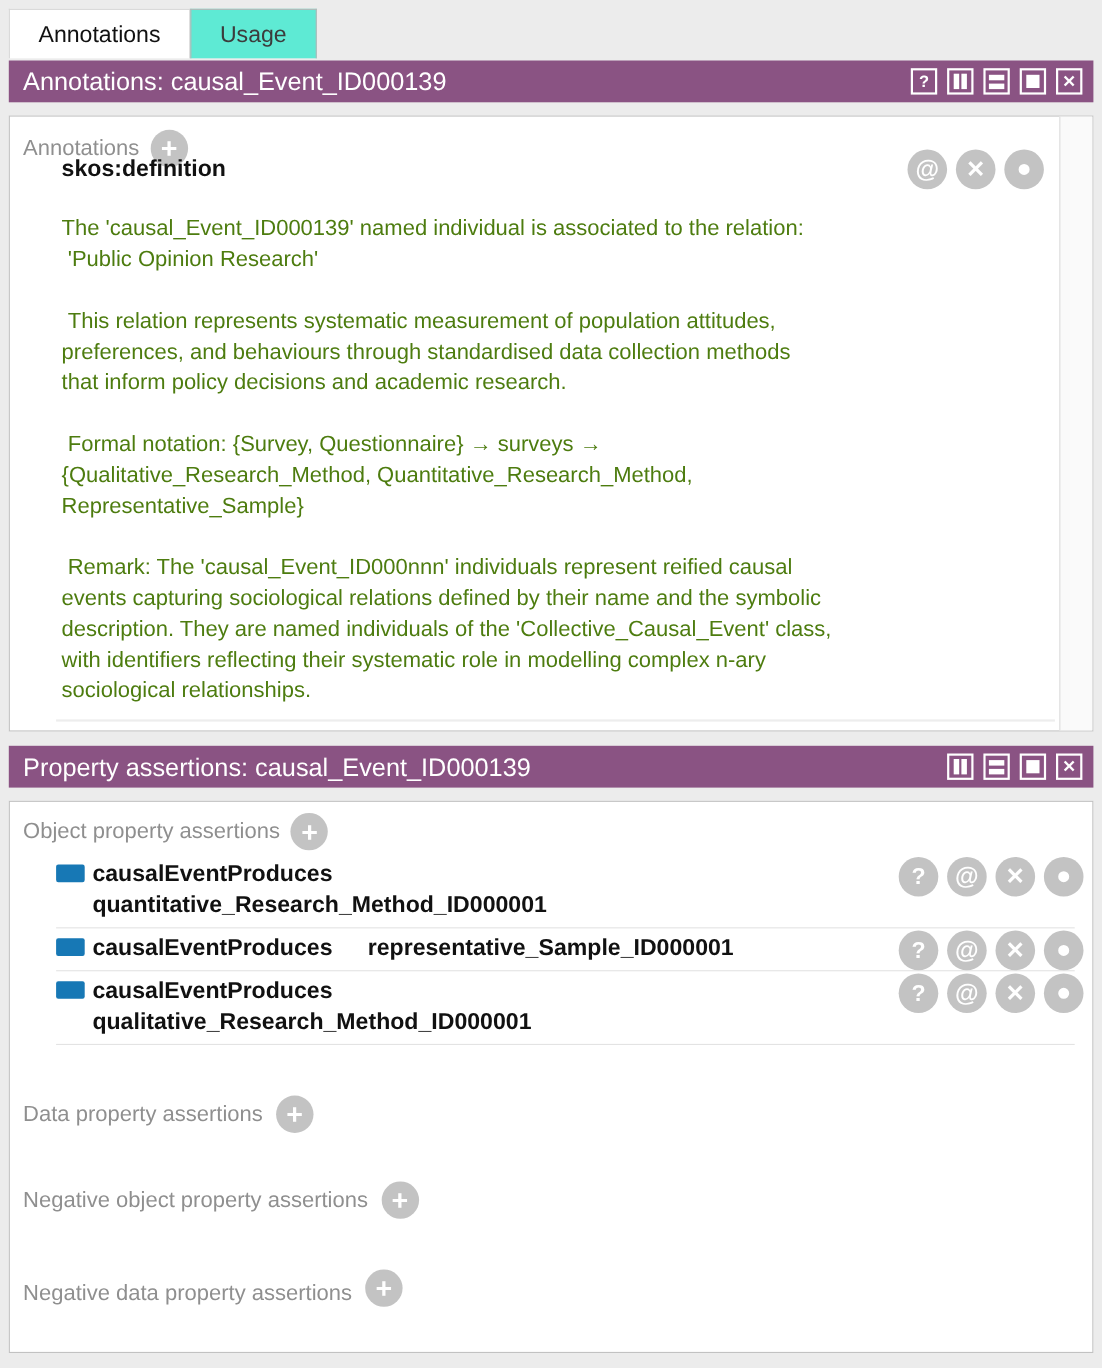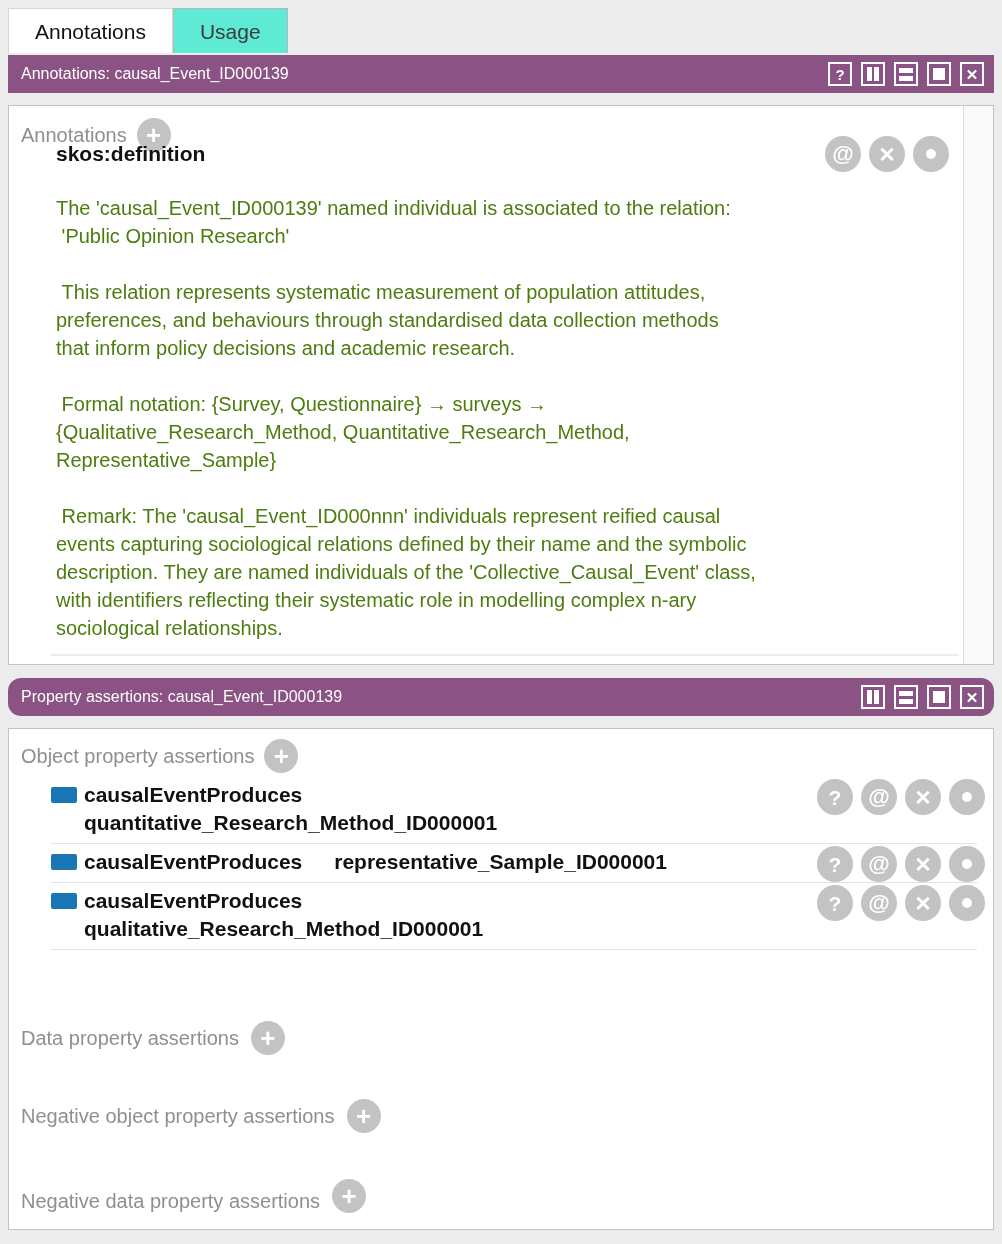--- a/index.html
+++ b/index.html
@@ -22,21 +22,21 @@
   .tab.active { background:#ffffff; color:#111; border:1px solid #d6d6d6; border-bottom:none; }
   .tab.inactive { background:#5eead4; color:#3c3c3c; border:1px solid #b7b7b7; border-bottom:none; }
 
   
   .vheader {
     position:absolute; left:8px; width:986px; height:38px;
     background:var(--purple);
     display:flex; align-items:center; justify-content:space-between;
     padding:0 10px 0 13px;
   }
-  .vheader .vtitle { color:#fff; font-size:16px; white-space:nowrap; }
+  .vheader .vtitle { color:#fff; font-size:23px; white-space:nowrap; }
   .hicons { display:flex; gap:9px; align-items:center; }
   .hicon {
     width:24px; height:24px; border:2px solid #fff;
     display:flex; align-items:center; justify-content:center; gap:2px;
   }
   .hglyph { color:#fff; font-weight:bold; font-size:15px; line-height:1; }
   .sv { width:5px; height:14px; background:#fff; }
   .sh-wrap { display:flex; flex-direction:column; gap:3px; }
   .sh { width:14px; height:5px; background:#fff; }
   .fl { width:12px; height:12px; background:#fff; }
@@ -94,21 +94,21 @@
   .op-icon {
     display:inline-block; width:26px; height:16px;
     background:var(--blue); border-radius:2px; margin-right:7px;
     vertical-align:-1px;
   }
   .op-target { margin-left:32px; }
   .op-row.wrapped .op-target { display:block; margin-left:33px; }
   .row-buttons { position:absolute; right:-8px; top:2px; display:flex; gap:8px; }
 
   .sub-section { margin-left:12px; display:flex; align-items:center; gap:12px; }
-  .sub-section.data-props    { margin-top:71px; }
+  .sub-section.data-props    { margin-top:46px; }
   .sub-section.neg-obj-props { margin-top:44px; }
   .sub-section.neg-data-props{ margin-top:46px;align-items:flex-end; }
 </style>
 </head>
 <body>
 
 <div class="tabbar">
   <div class="tab active">Annotations</div>
   <div class="tab inactive">Usage</div>
 </div>
@@ -169,21 +169,21 @@
  Remark: The 'causal_Event_ID000nnn' individuals represent reified causal
 events capturing sociological relations defined by their name and the symbolic
 description. They are named individuals of the 'Collective_Causal_Event' class,
 with identifiers reflecting their systematic role in modelling complex n-ary
 sociological relationships.</div>
 
   <div class="vscroll"></div>
   <div class="hscroll"></div>
 </div>
 
-<div class="vheader" style="top:678px;border-radius:13px;">
+<div class="vheader" style="top:678px;">
   <span class="vtitle">Property assertions: causal_Event_ID000139</span>
   <span class="hicons">
     <span class="hicon">
       <span class="sv"></span>
         <span class="sv"></span>
     </span>
     <span class="hicon">
       <span class="sh-wrap">
           <span class="sh"></span>
           <span class="sh"></span>

